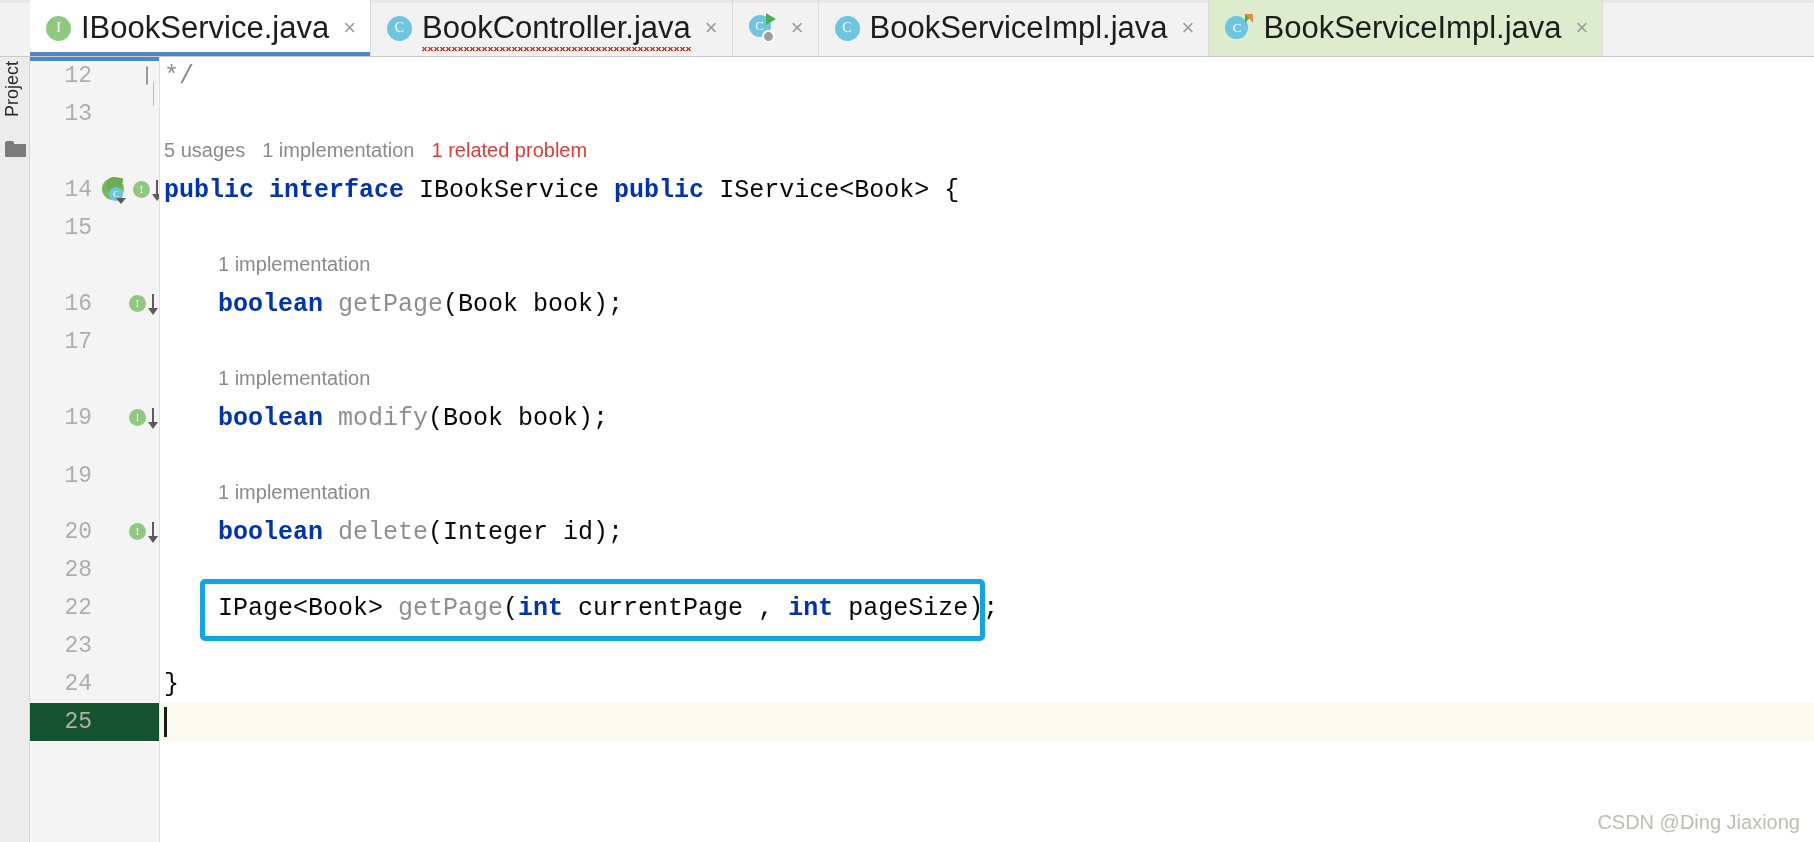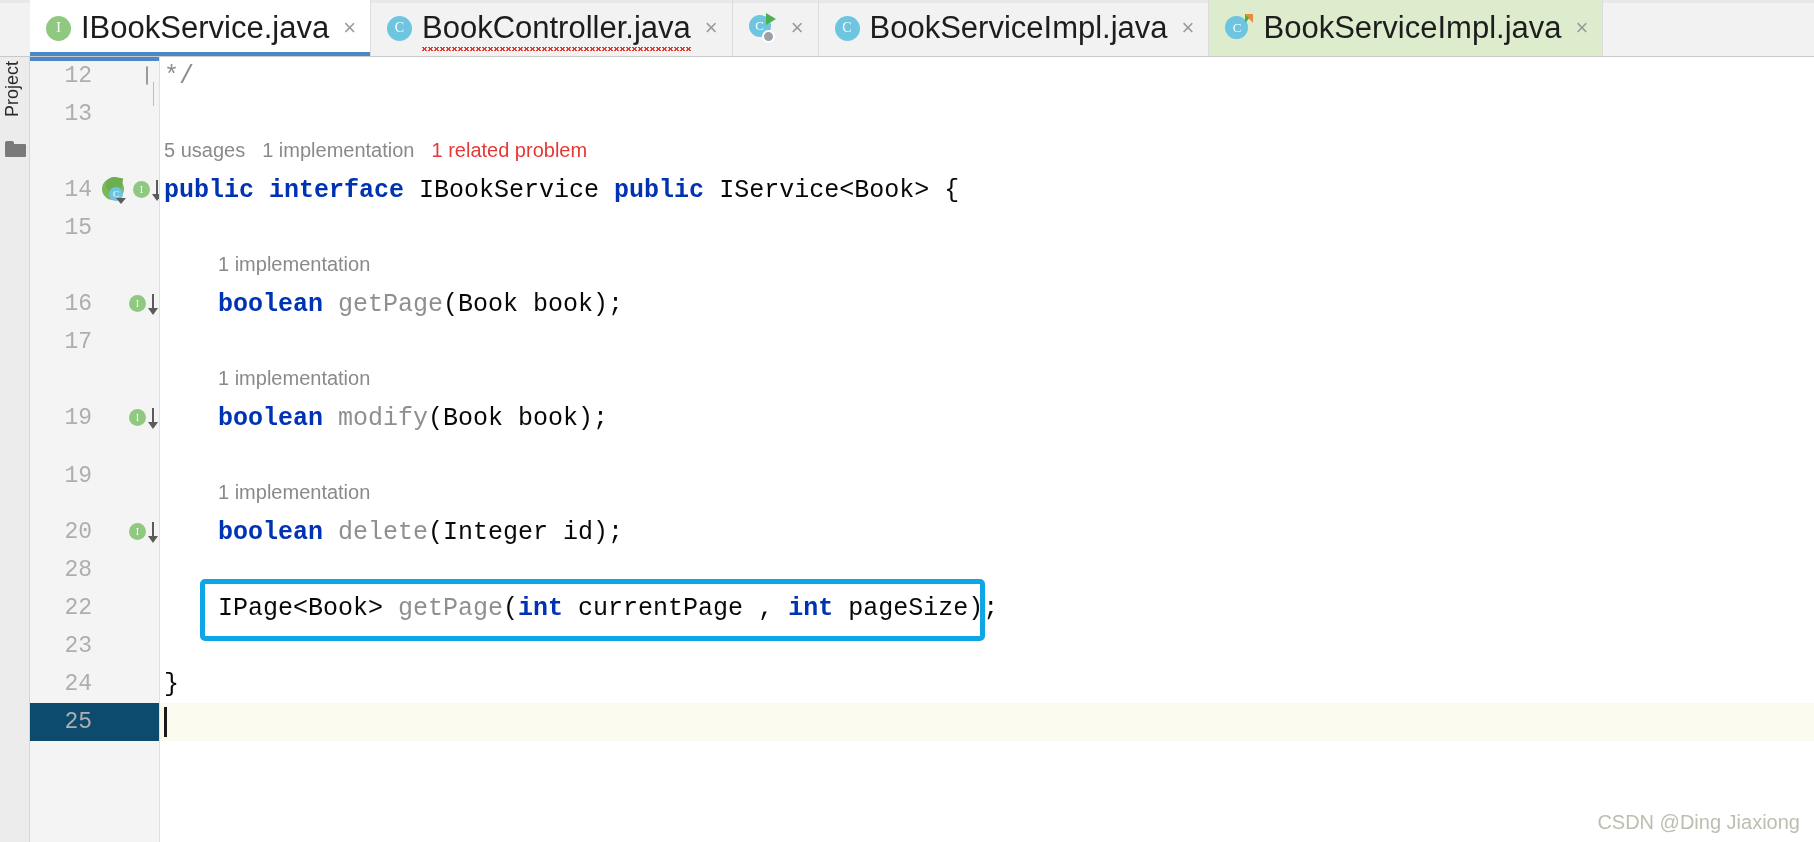--- a/index.html
+++ b/index.html
@@ -215,21 +215,21 @@
     position: absolute; left:0; right:0; top:0;
     height: 4px; background: #4a88c7;
   }
   .gline {
     position: absolute;
     left: 0; right: 0;
     height: 38px;
     display: flex;
     align-items: center;
   }
-  .gline.current { background: #0c4a6e; }
+  .gline.current { background: #14532d; }
   .gnum {
     width: 66px;
     text-align: right;
     font-size: 23px;
     color: #aeaeae;
     font-family: "Liberation Mono", monospace;
     padding-right: 4px;
   }
   .gicons {
     flex: 1 1 auto;

